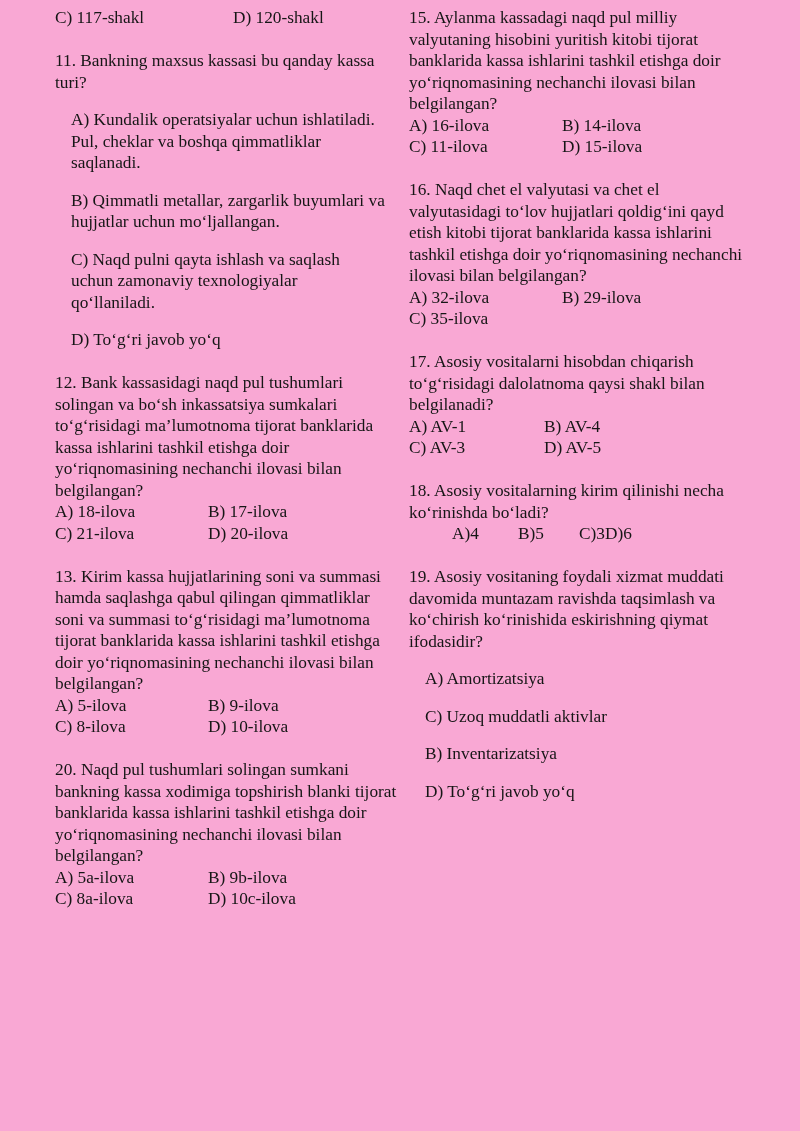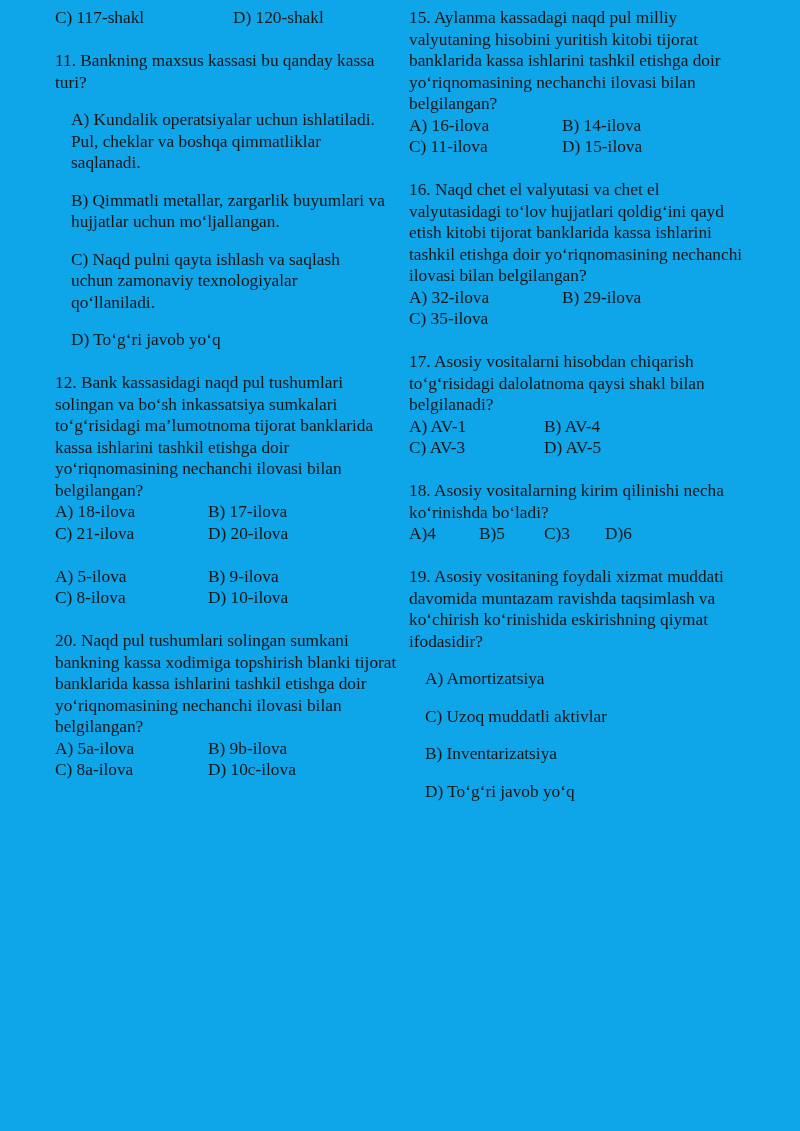--- a/index.html
+++ b/index.html
@@ -14,21 +14,21 @@
     color: #161616;
     overflow: hidden;
   }
   .page {
     box-sizing: border-box;
     width: 800px;
     height: 1131px;
     padding: 7px 45px 0 55px;
     display: flex;
     gap: 8px;
-    background: #0ea5e9;
+    background: #f9a8d4;
   }
   .col {
     width: 346px;
     flex: 0 0 346px;
     font-size: 17.3px;
     line-height: 21.5px;
   }
   .q {
     margin: 0 0 21.5px 0;
   }
@@ -39,21 +39,21 @@
   }
   .opt {
     margin: 16px;
   }
   .opt-grid {
     display: grid;
   }
   .cols-178 { grid-template-columns: 178px 1fr; }
   .cols-153 { grid-template-columns: 153px 1fr; }
   .cols-135 { grid-template-columns: 135px 1fr; }
-  .opt-row { display: flex; }
+  .opt-row { display: flex; text-align: right; }
   .opt-row .w70 { width: 70px; }
   .opt-row .w65 { width: 65px; }
   .opt-row .w61 { width: 61px; }
 </style>
 </head>
 <body>
 
 <div class="page">
 
   <div class="col">
@@ -77,20 +77,21 @@
       <p class="q-title">12. Bank kassasidagi naqd pul tushumlari solingan va boʻsh inkassatsiya sumkalari toʻgʻrisidagi ma’lumotnoma tijorat banklarida kassa ishlarini tashkil etishga doir yoʻriqnomasining nechanchi ilovasi bilan belgilangan?</p>
       <div class="opt-grid cols-153">
         <span>A) 18-ilova</span>
         <span>B) 17-ilova</span>
         <span>C) 21-ilova</span>
         <span>D) 20-ilova</span>
       </div>
     </section>
 
     <section class="q">
+      <p class="q-title">13. Kirim kassa hujjatlarining soni va summasi hamda saqlashga qabul qilingan qimmatliklar soni va summasi toʻgʻrisidagi ma’lumotnoma tijorat banklarida kassa ishlarini tashkil etishga doir yoʻriqnomasining nechanchi ilovasi bilan belgilangan?</p>
       <div class="opt-grid cols-153">
         <span>A) 5-ilova</span>
         <span>B) 9-ilova</span>
         <span>C) 8-ilova</span>
         <span>D) 10-ilova</span>
       </div>
     </section>
 
     <section class="q">
       <p class="q-title">20. Naqd pul tushumlari solingan sumkani bankning kassa xodimiga topshirish blanki tijorat banklarida kassa ishlarini tashkil etishga doir yoʻriqnomasining nechanchi ilovasi bilan belgilangan?</p>

